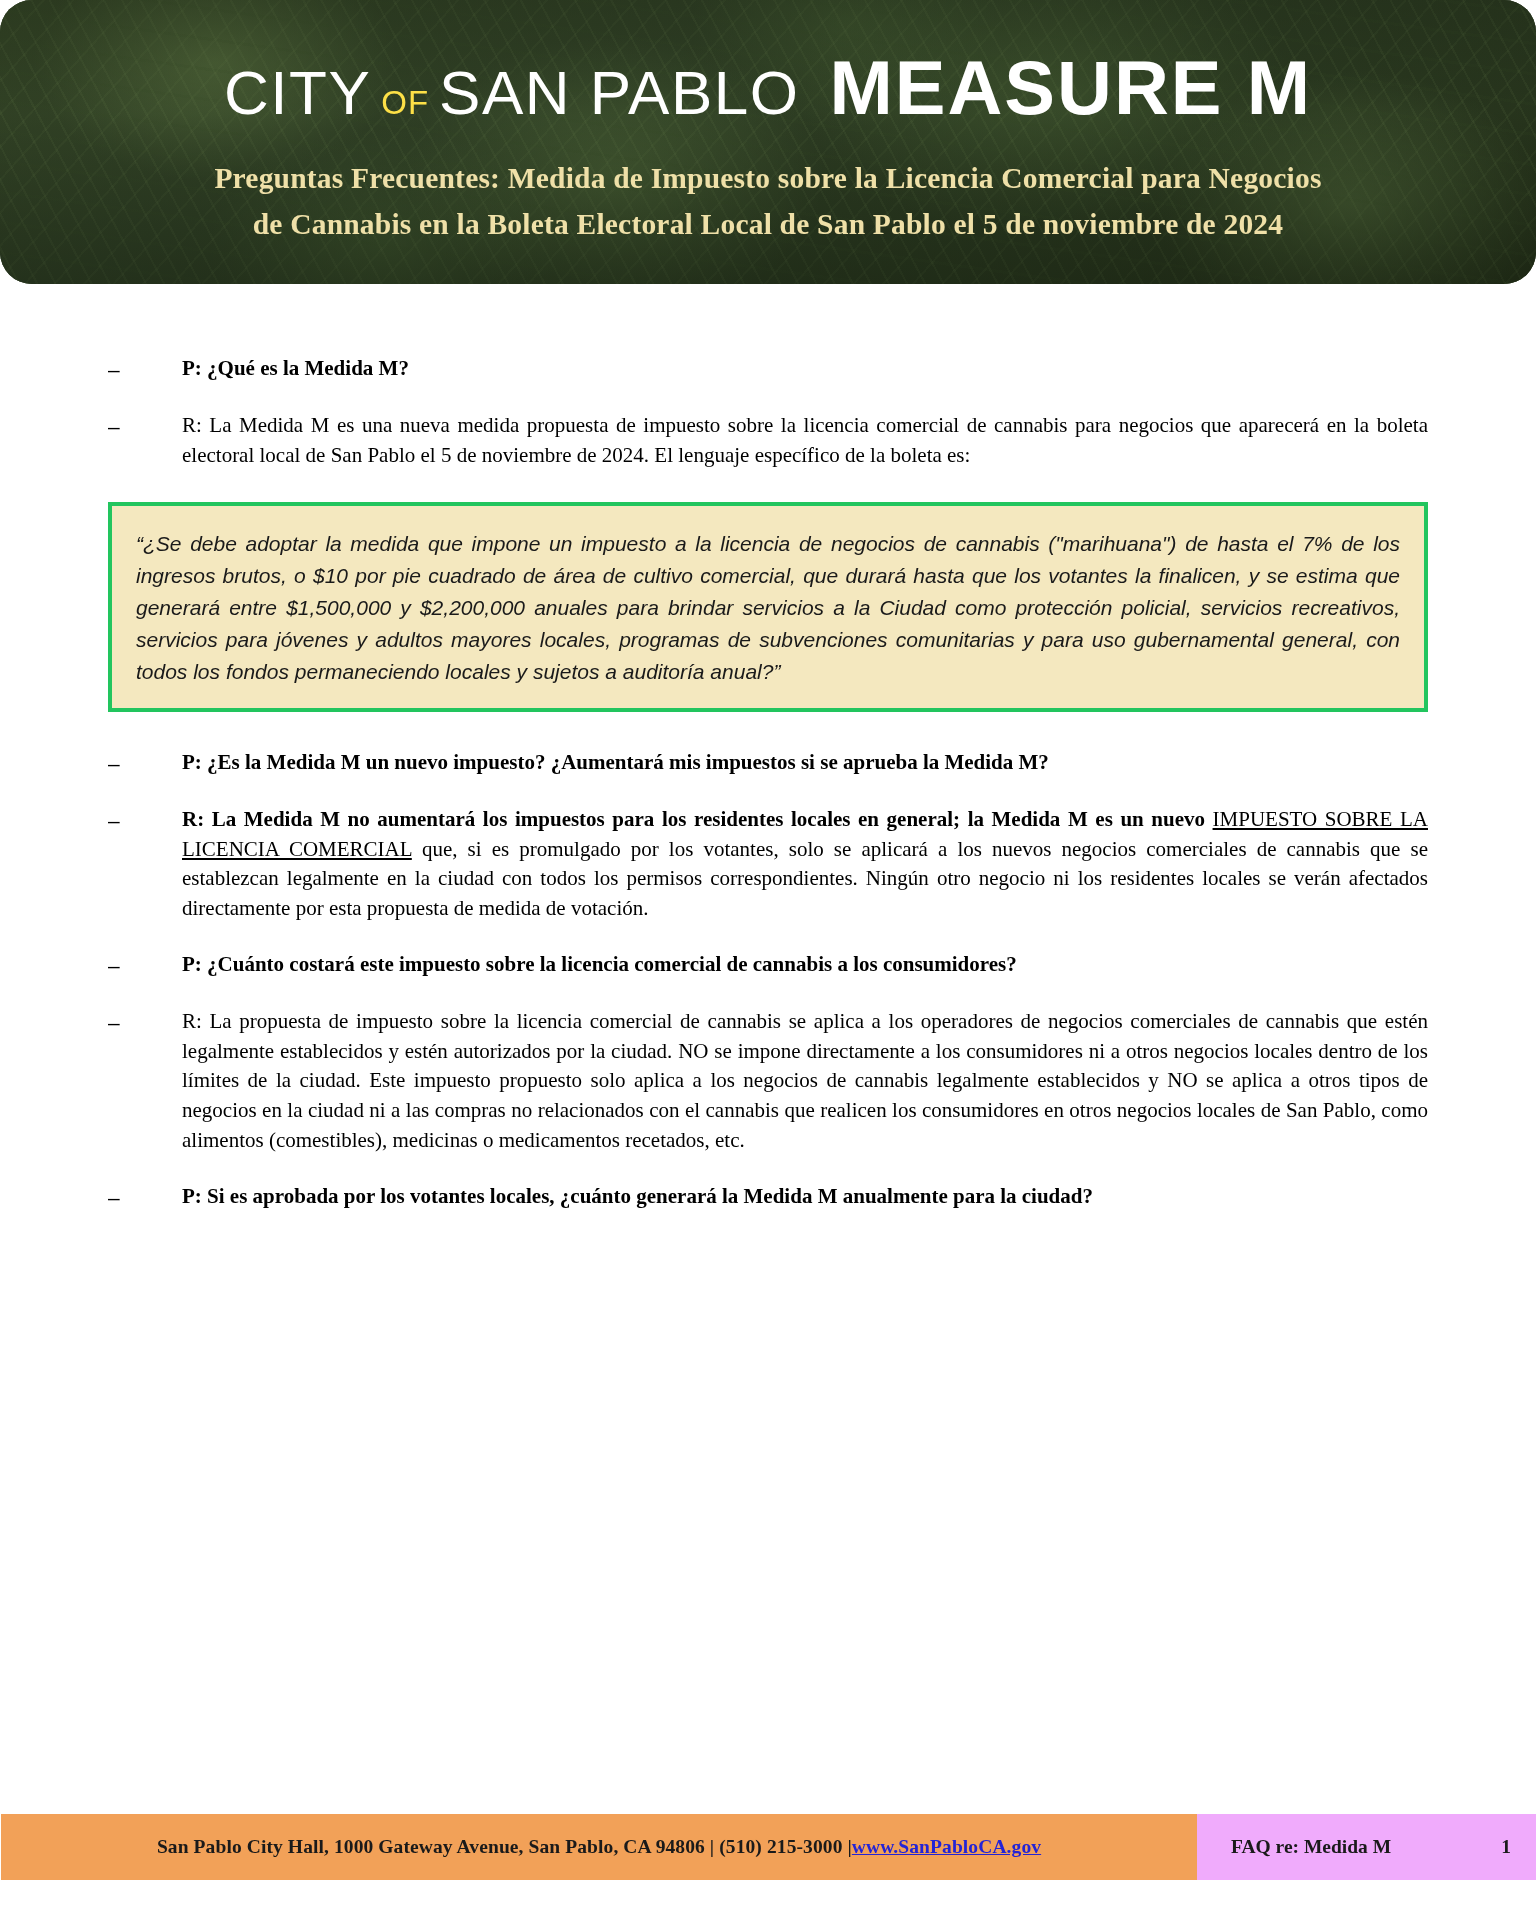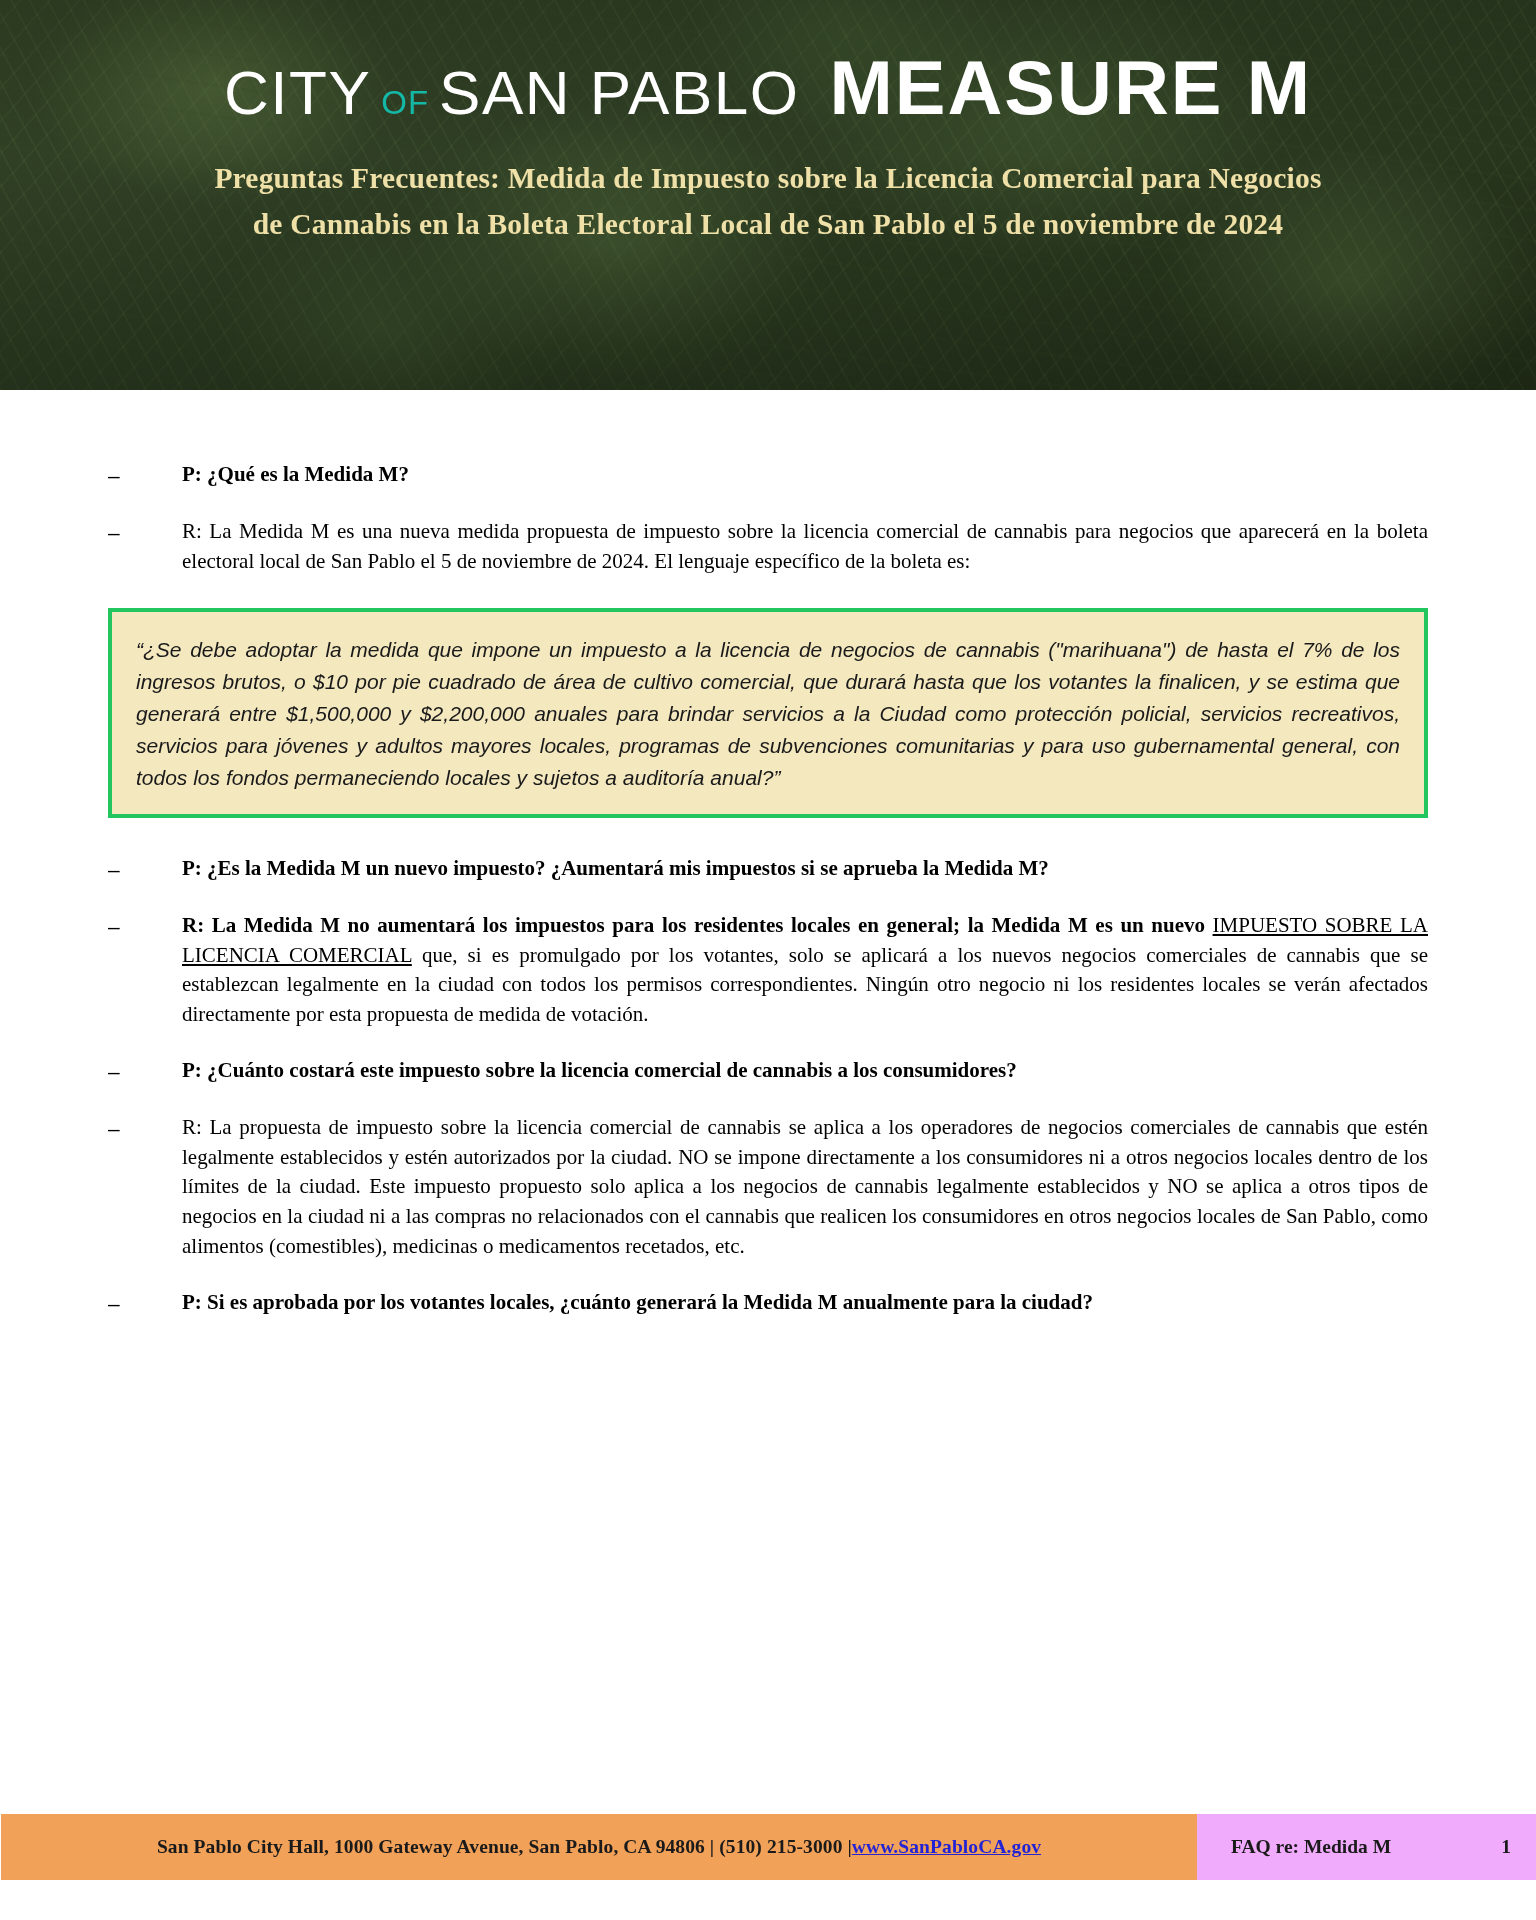--- a/index.html
+++ b/index.html
@@ -17,23 +17,24 @@
     height: 1920px;
     background: #ffffff;
     overflow: hidden;
     box-sizing: border-box;
   }
 
   
   .banner {
     position: relative;
     width: 100%;
-    height: 390px;
+    height: 284px;
     background: #2f3e24;
     overflow: hidden;
+    border-radius: 32px;
   }
   .banner-leaves {
     position: absolute;
     inset: 0;
     background:
       radial-gradient(ellipse 260px 170px at 14% 22%, rgba(120,150,85,0.55), rgba(120,150,85,0) 70%),
       radial-gradient(ellipse 300px 200px at 40% 62%, rgba(108,140,78,0.5), rgba(108,140,78,0) 70%),
       radial-gradient(ellipse 340px 210px at 68% 30%, rgba(96,128,70,0.45), rgba(96,128,70,0) 72%),
       radial-gradient(ellipse 280px 190px at 88% 72%, rgba(112,144,82,0.5), rgba(112,144,82,0) 70%),
       radial-gradient(ellipse 250px 160px at 25% 85%, rgba(90,122,66,0.45), rgba(90,122,66,0) 70%),
@@ -69,21 +70,21 @@
     line-height: 1;
   }
   .t-city {
     color: #ffffff;
     font-family: "Liberation Sans", sans-serif;
     font-size: 62px;
     font-weight: 400;
     letter-spacing: 1.5px;
   }
   .t-of {
-    color: #14b8a6;
+    color: #fde047;
     font-family: "Liberation Sans", sans-serif;
     font-size: 33px;
     font-weight: 400;
     letter-spacing: 1px;
     padding: 0 10px;
   }
   .t-sanpablo {
     color: #ffffff;
     font-family: "Liberation Sans", sans-serif;
     font-size: 62px;

